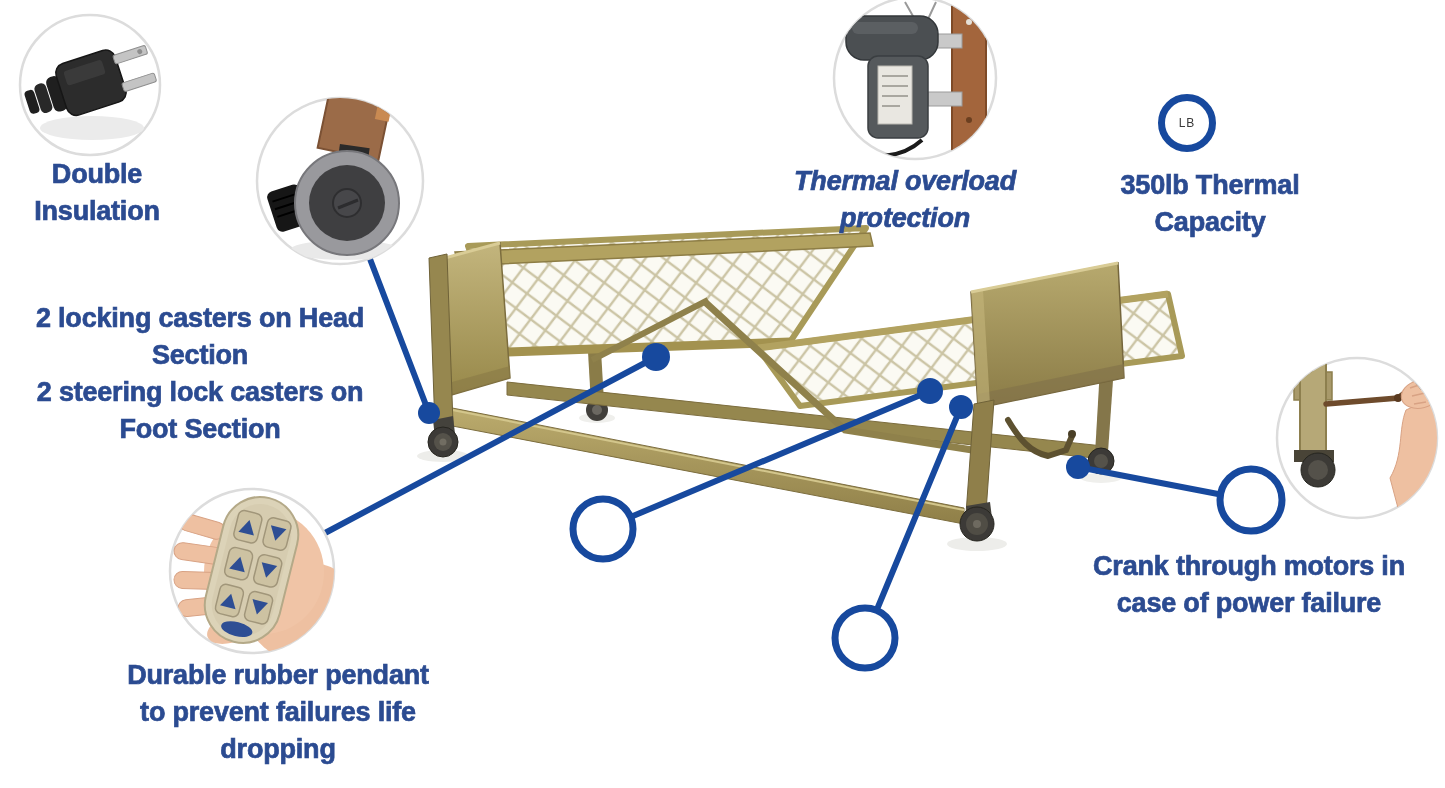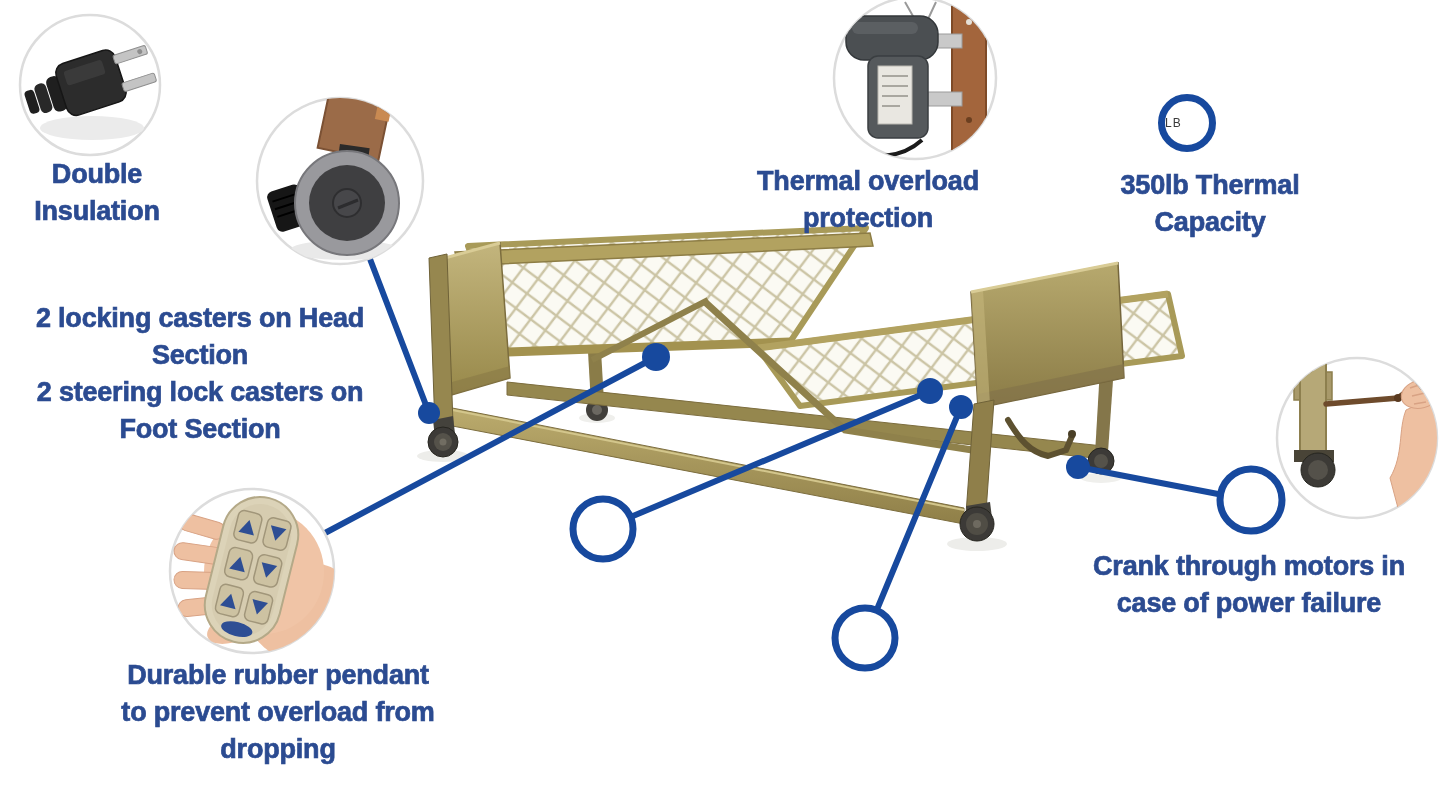--- a/index.html
+++ b/index.html
@@ -8,30 +8,30 @@
     overflow:hidden;font-family:"Liberation Sans","DejaVu Sans",sans-serif;
   }
   .stage svg.overlay{position:absolute;left:0;top:0;}
   .callout-label{
     position:absolute;color:#2b4b91;font-weight:bold;font-size:27px;
     line-height:37px;text-align:center;white-space:pre-line;
     -webkit-text-stroke:0.7px #2b4b91;letter-spacing:-0.2px;
   }
   #lbl-double-insulation{left:-113px;top:156px;width:420px;}
   #lbl-locking-casters{left:-10px;top:300px;width:420px;}
-  #lbl-thermal-overload{left:658px;top:163px;width:420px;}
+  #lbl-thermal-overload{left:695px;top:163px;width:420px;font-style:italic;}
   #lbl-weight-capacity{left:1000px;top:167px;width:420px;}
   #lbl-washable-electronics{left:390px;top:569px;width:420px;}
   #lbl-three-motor{left:686px;top:678px;width:420px;}
   #lbl-crank-through{left:1039px;top:548px;width:420px;}
   #lbl-durable-pendant{left:68px;top:657px;width:420px;}
   .lb-badge{
     position:absolute;left:1158px;top:94px;width:58px;height:58px;
     box-sizing:border-box;border:7px solid #17499e;border-radius:50%;
-    display:flex;align-items:center;justify-content:flex-start;background:#fff;
+    display:flex;align-items:center;justify-content:center;background:#fff;
   }
   .lb-badge span{font-size:12px;color:#3a3a3a;letter-spacing:1px;font-weight:normal;}
 </style>
 </head>
 <body>
 
 <div class="stage">
 
 <svg class="overlay" width="1445" height="788" viewBox="0 0 1445 788">
   <defs>
@@ -264,16 +264,16 @@
 Section
 2 steering lock casters on
 Foot Section</div>
 <div class="callout-label" id="lbl-thermal-overload">Thermal overload
 protection</div>
 <div class="callout-label" id="lbl-weight-capacity">350lb Thermal
 Capacity</div>
 <div class="callout-label" id="lbl-crank-through">Crank through motors in
 case of power failure</div>
 <div class="callout-label" id="lbl-durable-pendant">Durable rubber pendant
-to prevent overload from
+to prevent failures life
 dropping</div>
 
 </div>
 
 </body></html>

